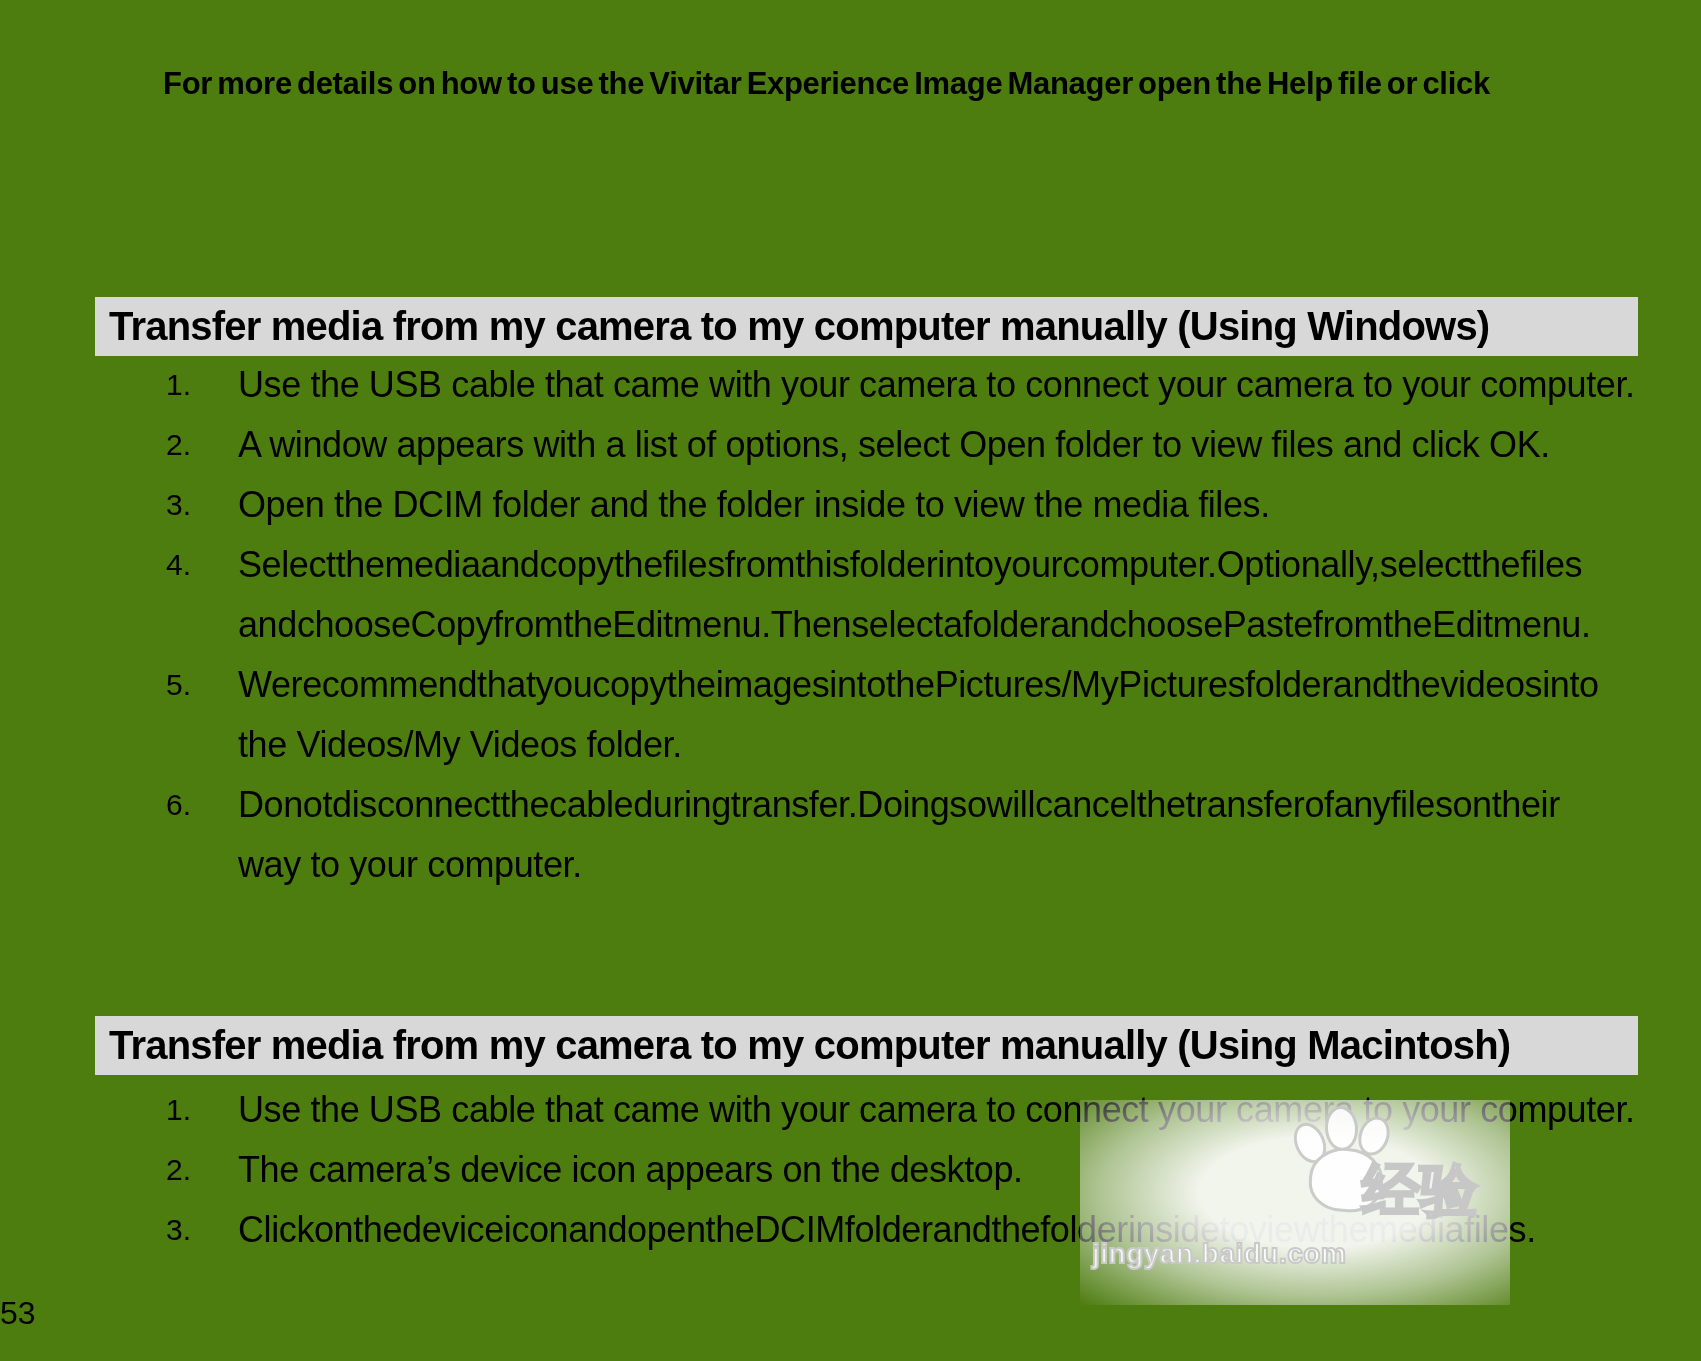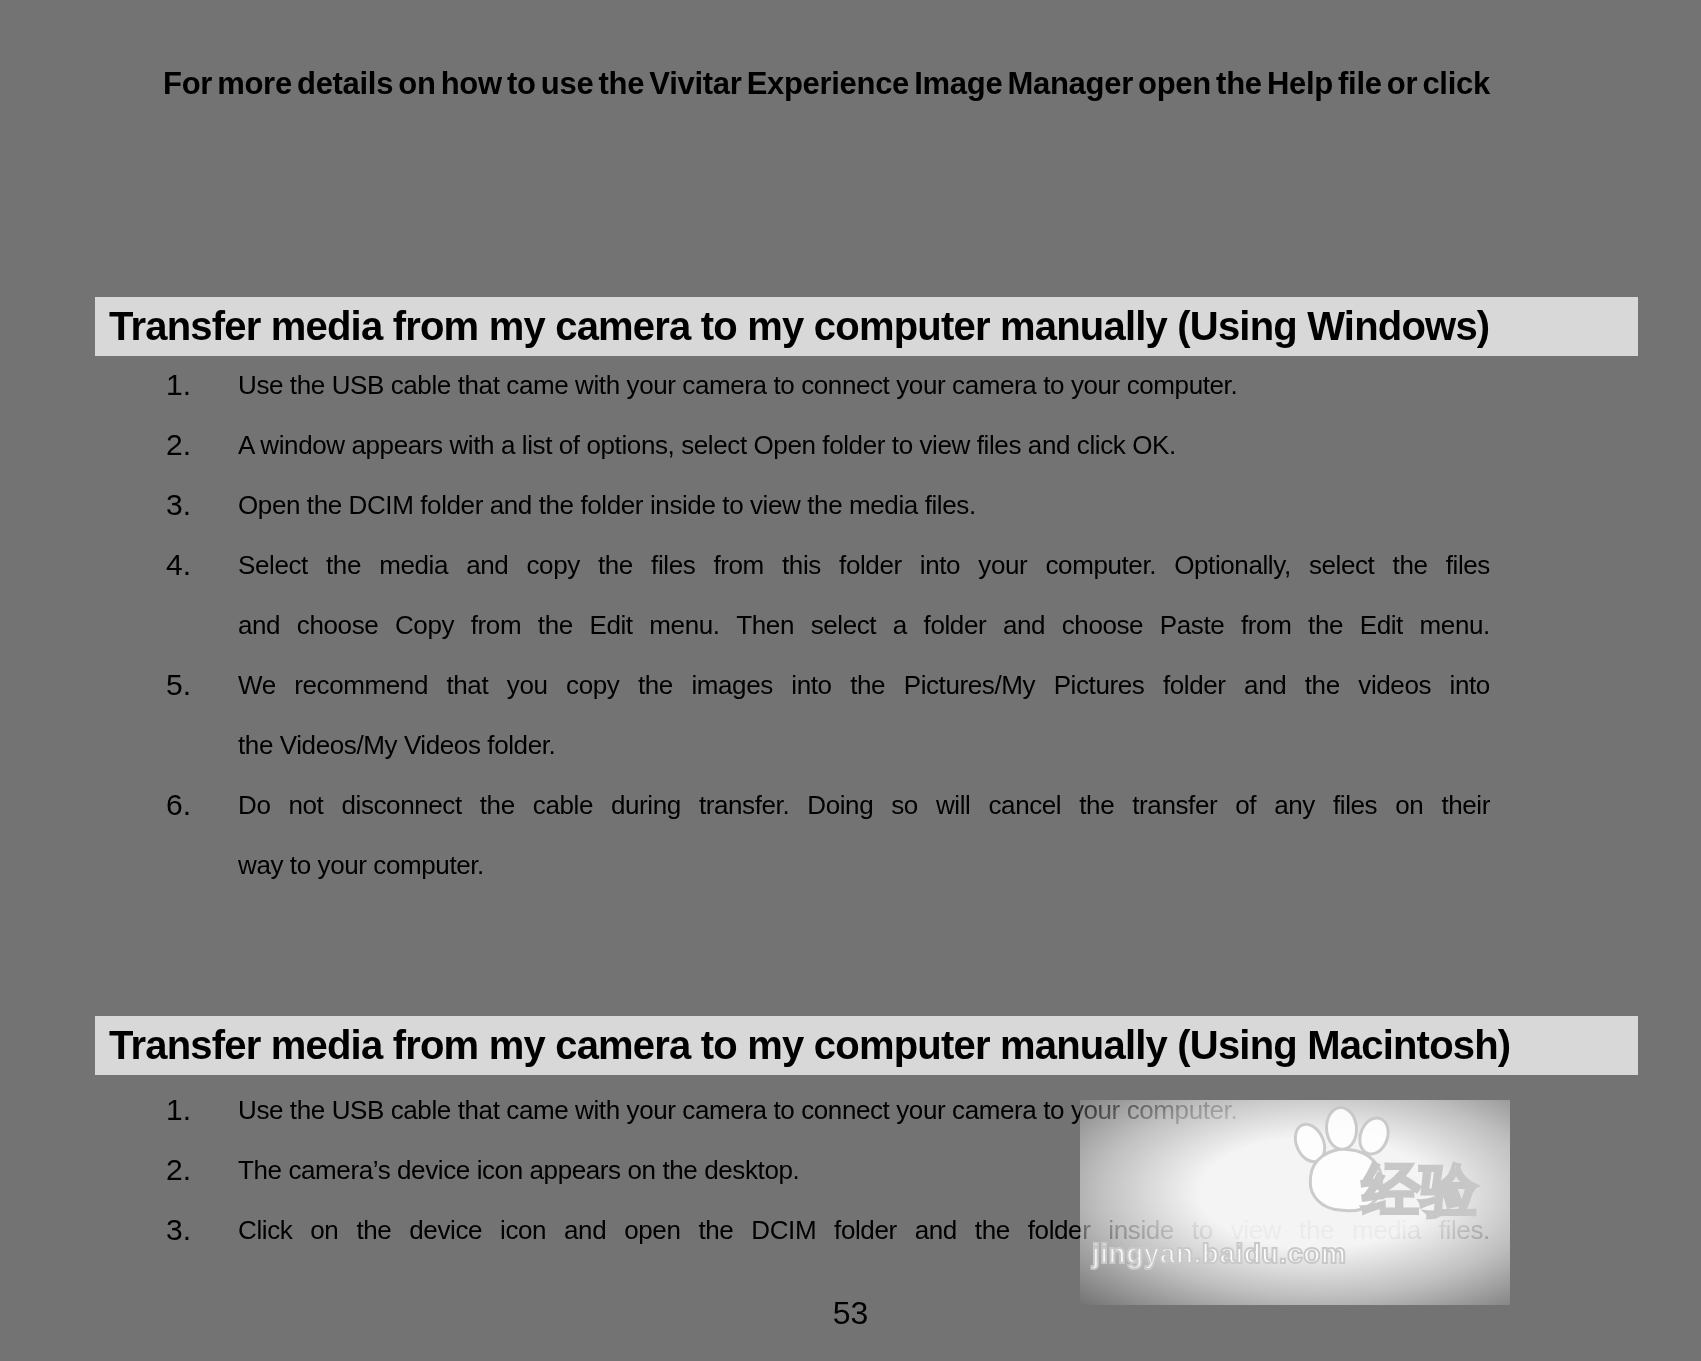--- a/index.html
+++ b/index.html
@@ -1,44 +1,44 @@
 <!DOCTYPE html>
 <html><head>
 <meta charset="utf-8">
 <style>
   html,body{margin:0;padding:0;}
   body{width:1701px;height:1361px;background:#ffffff;overflow:hidden;
        font-family:"Liberation Sans","DejaVu Sans",sans-serif;color:#000;}
-  .page{position:relative;width:1701px;height:1361px;background:#737373;}
+  .page{position:relative;width:1701px;height:1361px;background:#4d7c0f;}
 
   
   .intro{position:absolute;left:163px;top:53px;width:1327px;font-weight:bold;}
   .intro .line{height:61px;line-height:61px;font-size:31px;letter-spacing:-0.3px;}
 
   
   .hdr{position:absolute;left:79px;width:1543px;height:59px;background:#d8d8d8;
        display:flex;align-items:center;box-sizing:border-box;padding-left:14px;margin-left:16px;}
   .hdr1{top:297px;}
   .hdr2{top:1016px;}
   .hdr span{font-size:40px;font-weight:bold;letter-spacing:-0.8px;white-space:nowrap;}
 
   
   ol.list{position:absolute;left:166px;margin:0;padding:0;list-style:none;}
   .list1{top:355px;}
   .list2{top:1080px;}
   li.item{display:grid;grid-template-columns:72px 1252px;}
   .num{font-size:30px;line-height:60px;height:60px;}
   .txt{width:1252px;}
-  .line{height:60px;line-height:60px;font-size:26px;letter-spacing:-0.4px;white-space:nowrap;}
+  .line{height:60px;line-height:60px;font-size:36px;letter-spacing:-0.4px;white-space:nowrap;}
   .line.j{display:flex;justify-content:space-between;white-space:nowrap;}
   .line.j span{white-space:nowrap;}
 
   
   .pagenum{position:absolute;left:0;top:1283px;width:1701px;height:60px;line-height:60px;
-           text-align:center;font-size:32px;}
+           font-size:32px;}
 
   
   .watermark{position:absolute;left:1080px;top:1100px;width:430px;height:205px;z-index:5;
              background:radial-gradient(ellipse at 55% 45%, rgba(255,255,255,0.92) 35%, rgba(255,255,255,0.55) 65%, rgba(255,255,255,0) 100%);}
   .wm-brand{position:absolute;left:98px;top:48px;font-size:66px;font-weight:bold;
             color:rgba(255,255,255,0.88);-webkit-text-stroke:2.5px #c7c7c7;letter-spacing:-1px;}
   .wm-suffix{position:absolute;left:282px;top:52px;font-size:58px;font-weight:bold;
              color:rgba(255,255,255,0.88);-webkit-text-stroke:2.5px #c7c7c7;}
   .wm-url{position:absolute;left:12px;top:138px;font-size:28px;font-weight:bold;
           color:rgba(255,255,255,0.88);-webkit-text-stroke:2px #c9c9c9;letter-spacing:0.5px;white-space:nowrap;}

